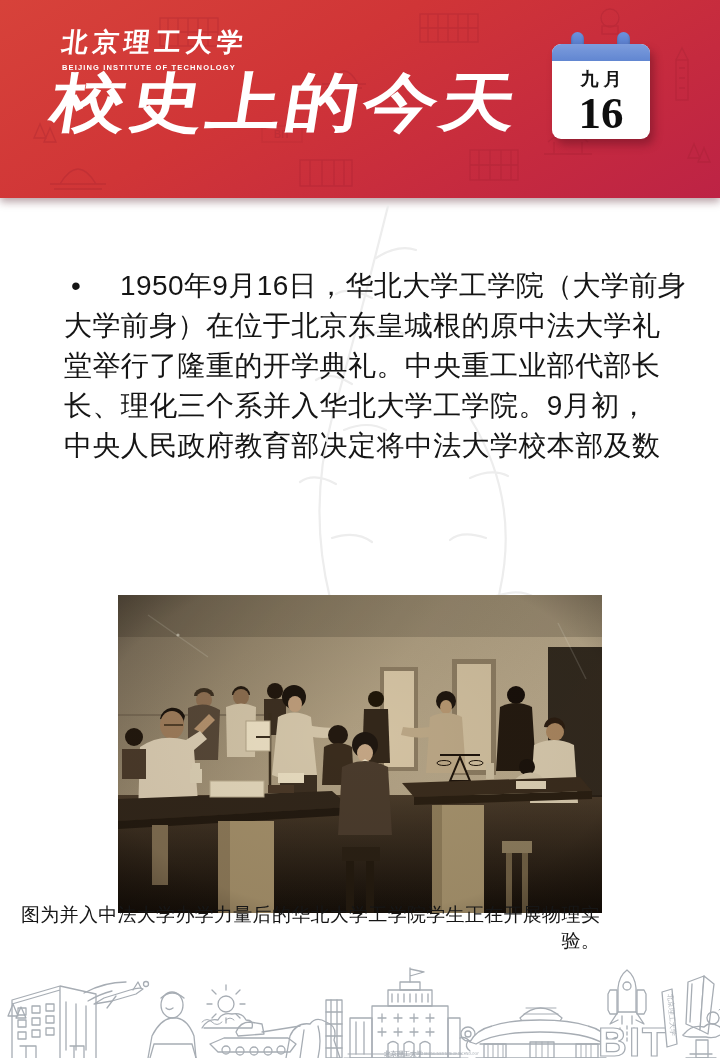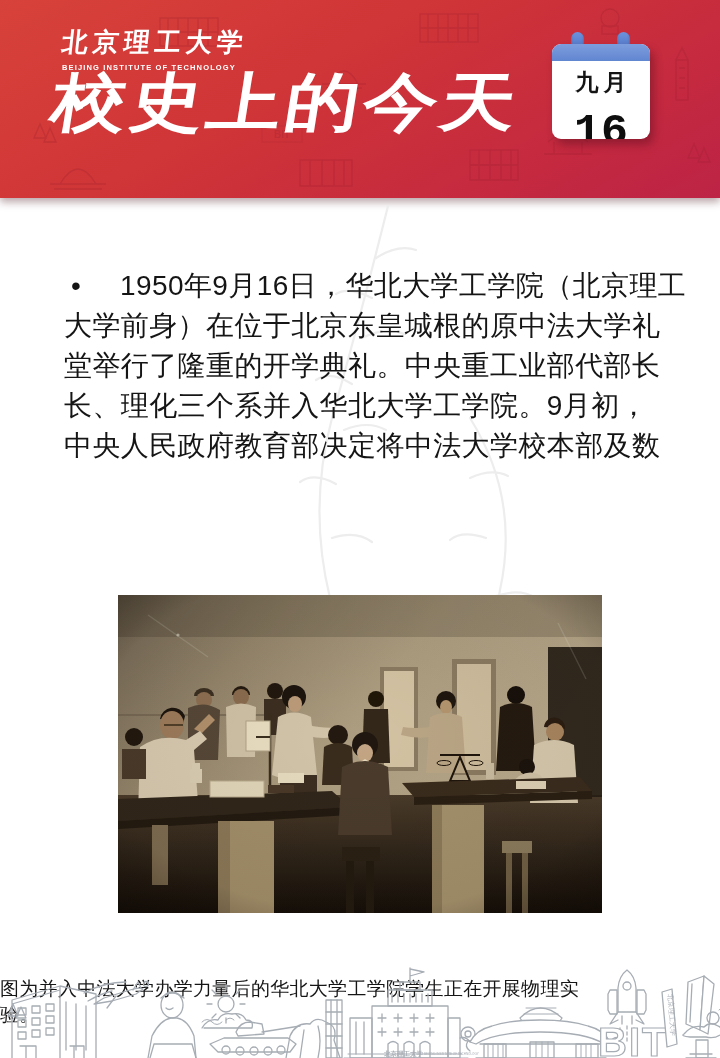--- a/index.html
+++ b/index.html
@@ -20,40 +20,40 @@
 
   
   .calendar{position:absolute;left:552px;top:32px;width:98px;height:108px;}
   .cal-ring{position:absolute;top:0;width:13px;height:28px;border-radius:7px;
             background:linear-gradient(180deg,#6d92dd,#3f63b5);
             box-shadow:inset 0 -3px 3px rgba(0,0,0,.28);}
   .ring-l{left:19px;} .ring-r{left:65px;}
   .cal-sheet{position:absolute;left:0;top:12px;width:98px;height:95px;background:#ffffff;
              border-radius:9px;overflow:hidden;box-shadow:4px 6px 9px rgba(90,15,30,.45);}
   .cal-top{height:17px;background:linear-gradient(180deg,#7d9ddd,#6186d1);}
-  .cal-month{margin-top:6px;text-align:center;font-size:23px;letter-spacing:5px;
+  .cal-month{margin-top:6px;text-align:center;font-size:18px;letter-spacing:5px;
              font-weight:600;color:#141414;text-indent:5px;}
-  .cal-day{text-align:center;font-family:Liberation Mono, monospace;
-           font-size:45px;font-weight:700;color:#0e0e0e;line-height:1;margin-top:12px;}
+  .cal-day{text-align:center;font-family:Liberation Serif, serif;
+           font-size:45px;font-weight:700;color:#0e0e0e;line-height:1;margin-top:0;}
 
   
   .watermark{position:absolute;left:0;top:198px;pointer-events:none;}
 
   
   .article{position:absolute;left:64px;top:266px;width:600px;font-size:28px;line-height:40px;
            color:#151515;letter-spacing:.4px;}
   .article .line{white-space:nowrap;}
   .bullet{display:inline-block;width:56px;padding-left:7px;box-sizing:border-box;}
 
   
   .photo{position:absolute;left:118px;top:595px;width:484px;height:318px;}
   .photo svg{display:block;}
 
   
-  .caption{position:absolute;left:0;top:976px;width:600px;text-align:left;
+  .caption{position:absolute;left:0;top:902px;width:600px;text-align:right;
            font-size:19px;color:#161616;letter-spacing:.3px;}
 
   
   .footer{position:absolute;left:0;top:960px;width:720px;height:98px;}
   svg text{font-family:"Liberation Sans","DejaVu Sans",sans-serif;}
   .ln{stroke:#a7adb4;stroke-width:1.3;fill:none;stroke-linejoin:round;stroke-linecap:round;}
   .lnw{stroke:#a7adb4;stroke-width:1.3;fill:#ffffff;stroke-linejoin:round;}
   .hp{stroke:#9a2130;stroke-width:1.3;fill:none;opacity:.55;}
 </style>
 </head>
@@ -138,21 +138,21 @@
   <svg class="watermark" width="720" height="760" viewBox="0 0 720 760">
     <g stroke="#ededed" stroke-width="2.2" fill="none" stroke-linecap="round">
       <path d="M388,8 Q360,120 332,220 Q308,310 330,400"></path>
       <path d="M376,60 Q398,46 416,52 M372,100 Q348,88 336,96 M362,140 Q386,128 404,136 M352,186 Q330,172 316,182 M344,232 Q368,222 386,232 M336,286 Q314,274 300,284 M332,340 Q356,332 372,344"></path>
       <path d="M470,220 Q520,300 500,392 Q488,450 510,520 M470,280 Q492,270 508,278 M486,340 Q462,332 450,342 M496,398 Q520,390 536,400"></path>
       <path d="M180,540 Q230,520 280,540 Q320,556 360,548"></path>
     </g>
   </svg>
 
   <div class="article">
-    <div class="line"><span class="bullet">•</span><span>1950年9月16日，华北大学工学院（北京理工</span></div>
+    <div class="line"><span class="bullet">•</span><span>1950年9月16日，华北大学工学院（大学前身</span></div>
     <div class="line">大学前身）在位于北京东皇城根的原中法大学礼</div>
     <div class="line">堂举行了隆重的开学典礼。中央重工业部代部长</div>
     <div class="line">长、理化三个系并入华北大学工学院。9月初，</div>
     <div class="line">中央人民政府教育部决定将中法大学校本部及数</div>
   </div>
 
   <div class="photo" role="img" aria-label="历史照片：学生在实验室开展物理实验">
     <svg width="484" height="318" viewBox="0 0 484 318">
       <defs>
         <linearGradient id="wall" x1="0" y1="0" x2="1" y2="0.35">

